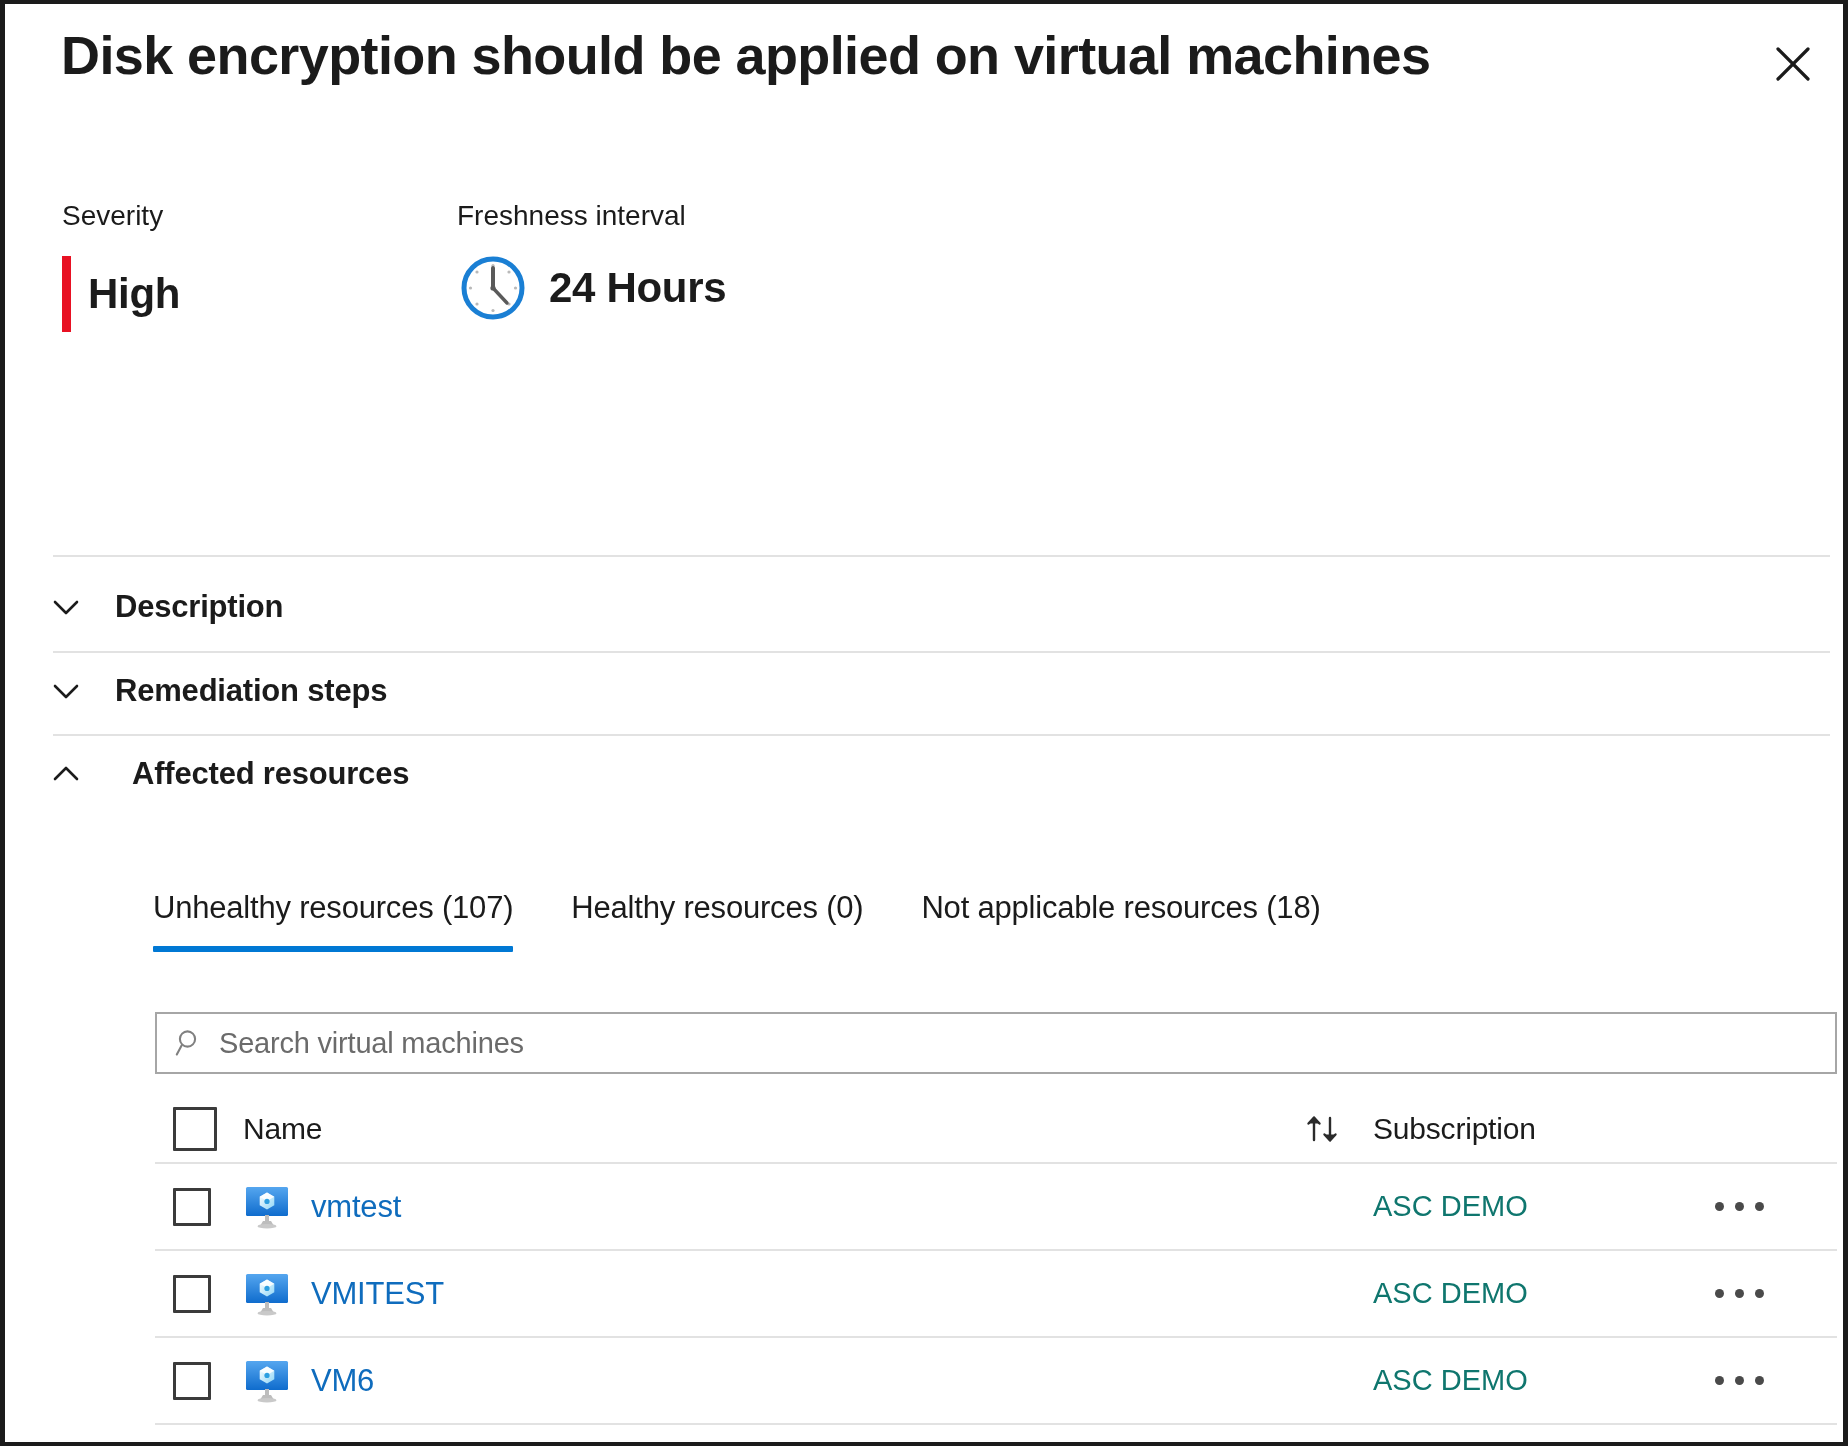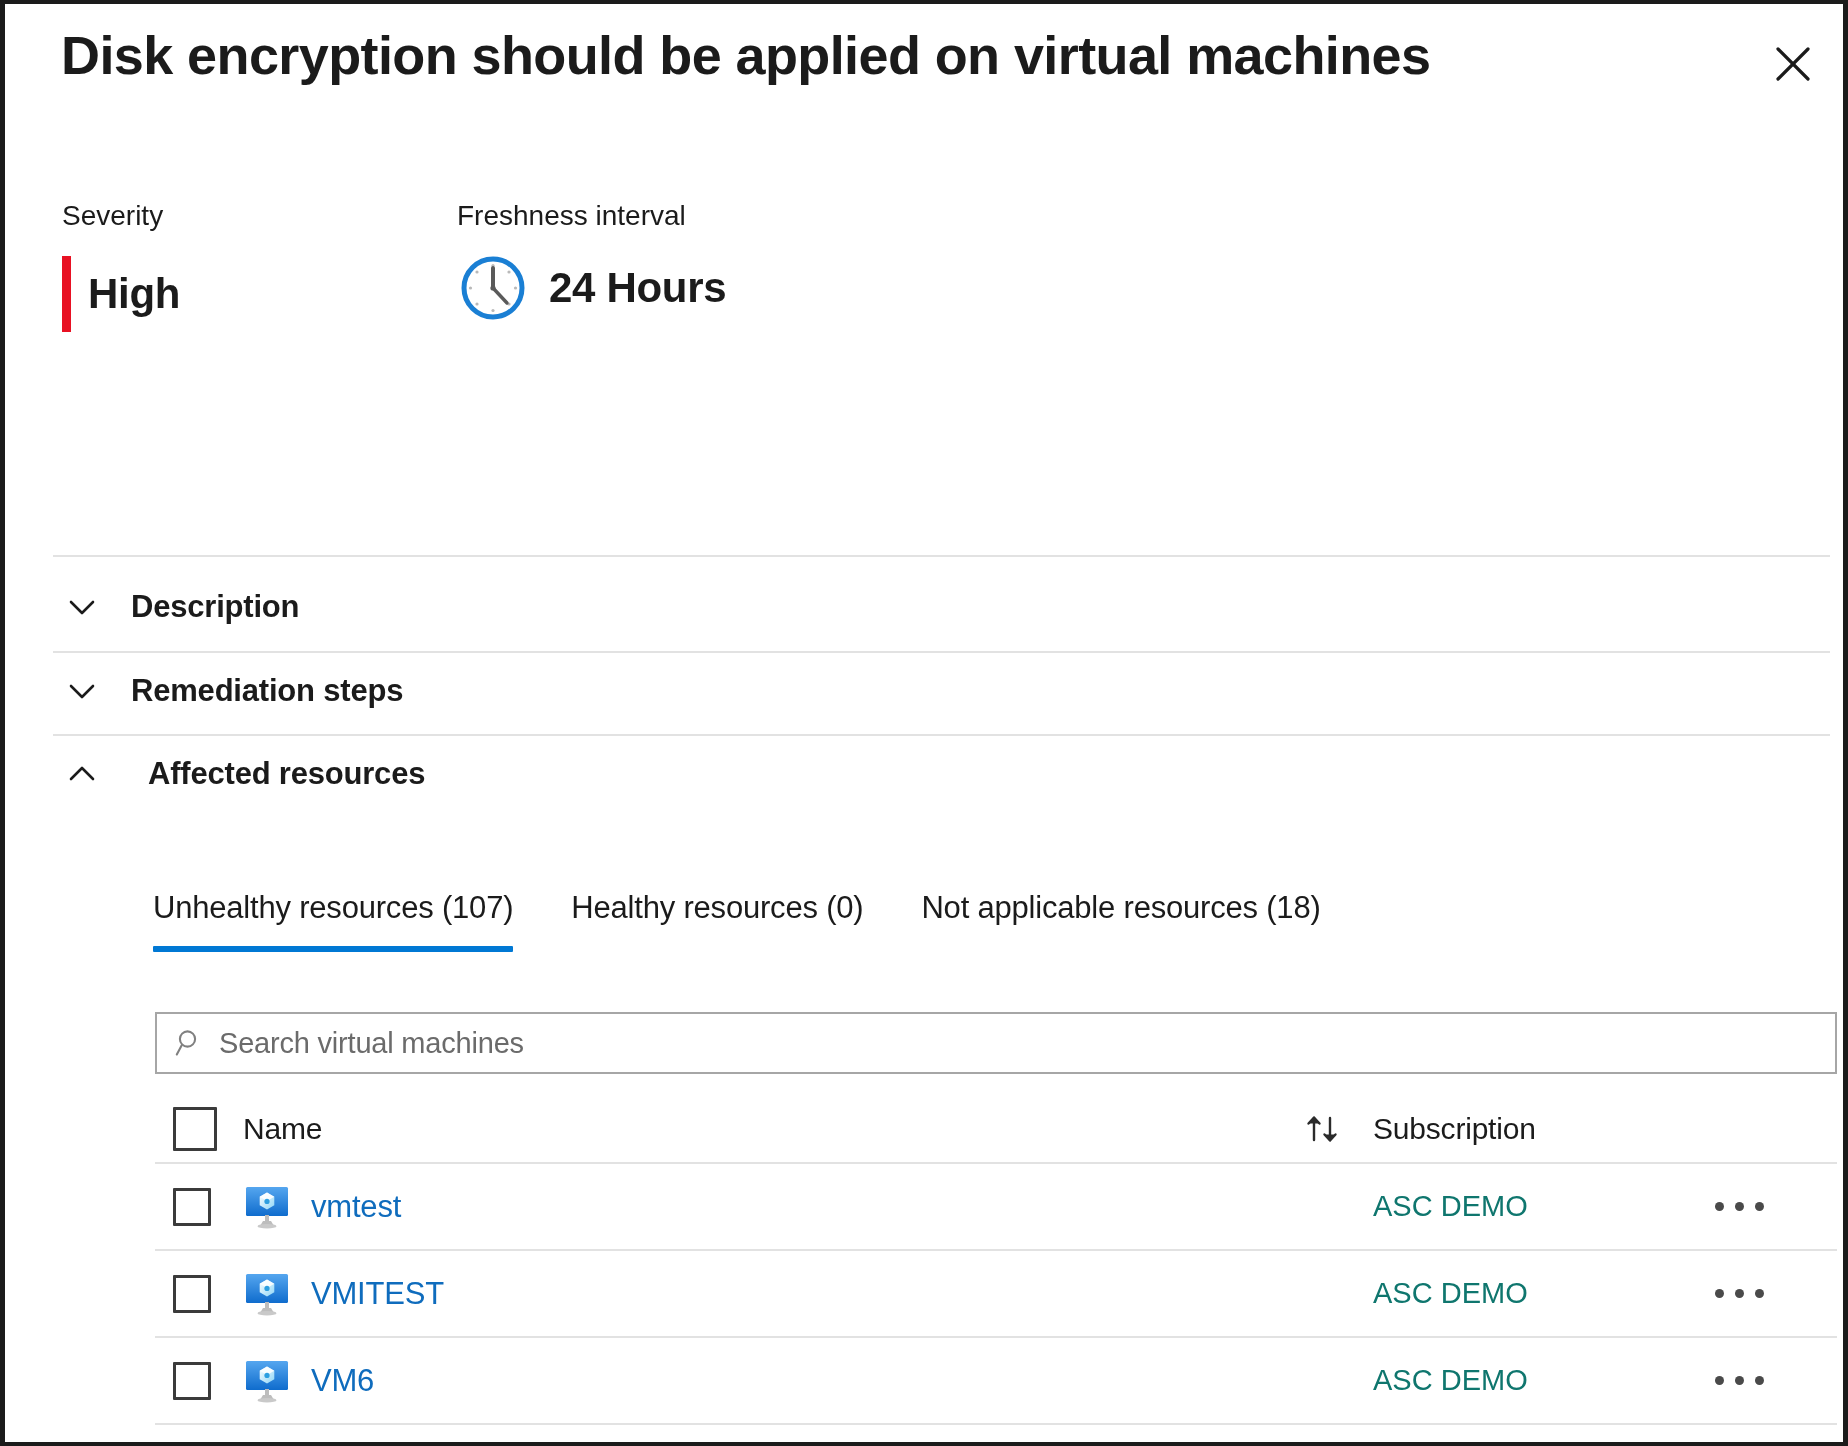--- a/index.html
+++ b/index.html
@@ -121,21 +121,21 @@
   
   .divider {
     position: absolute;
     left: 48px;
     right: 13px;
     height: 2px;
     background: #e2e2e2;
   }
   .accordion {
     position: absolute;
-    left: 60px;
+    left: 44px;
     display: flex;
     align-items: center;
     cursor: pointer;
     height: 60px;
   }
   .chevron {
     width: 34px;
     height: 34px;
     flex: 0 0 auto;
     margin-right: 32px;

